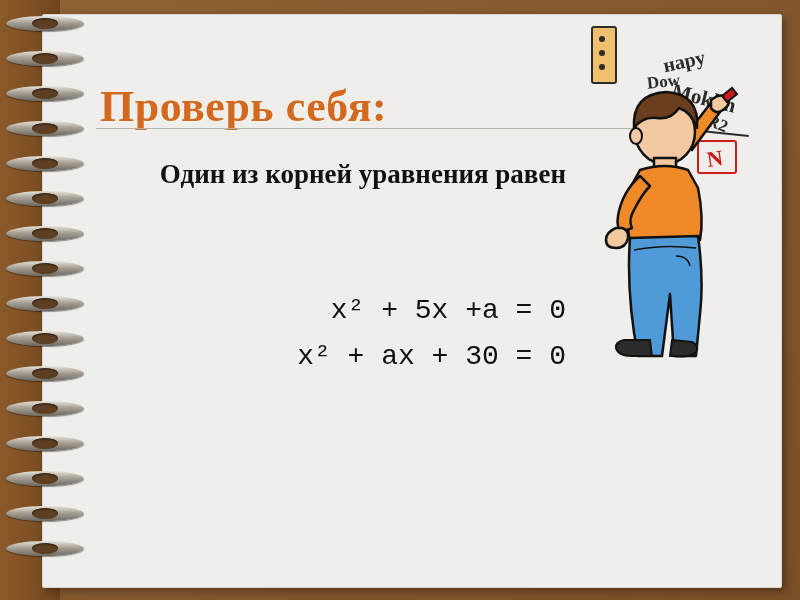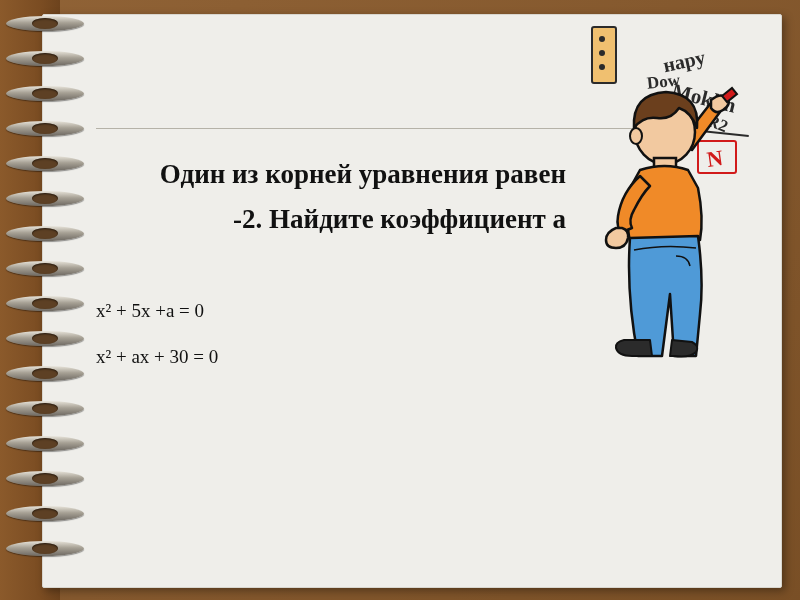--- a/index.html
+++ b/index.html
@@ -107,23 +107,23 @@
     font-size: 27px;
     line-height: 45px;
     color: #111111;
     text-align: right;
   }
   .equations {
     position: absolute;
     left: 96px;
     top: 288px;
     width: 470px;
-    text-align: left;
-    font-family: Liberation Serif, serif;
-    font-size: 19px;
+    text-align: right;
+    font-family: Liberation Mono, monospace;
+    font-size: 28px;
     line-height: 46px;
     color: #111111;
   }
   .eq {
     display: block;
   }
 
   
   .board-scribble {
     position: absolute;
@@ -271,25 +271,25 @@
       <div class="ring" style="top: 490px;">
         <div class="wire"></div>
         <div class="hole"></div>
       </div>
       <div class="ring" style="top: 525px;">
         <div class="wire"></div>
         <div class="hole"></div>
       </div>
     </div>
 
+  <h1 class="title">Проверь себя:</h1>
   <div class="title-rule"></div>
 
   <div class="body-text">
     <div>Один из корней уравнения равен</div>
-    <div>-2.  Найдите коэффициент  a</div>
   </div>
 
   <div class="equations">
     <span class="eq">x² + 5x +a = 0</span>
     <span class="eq">x² + ax + 30 = 0</span>
   </div>
 
   <div class="marker-holder">
     <span class="dot d1"></span>
     <span class="dot d2"></span>

